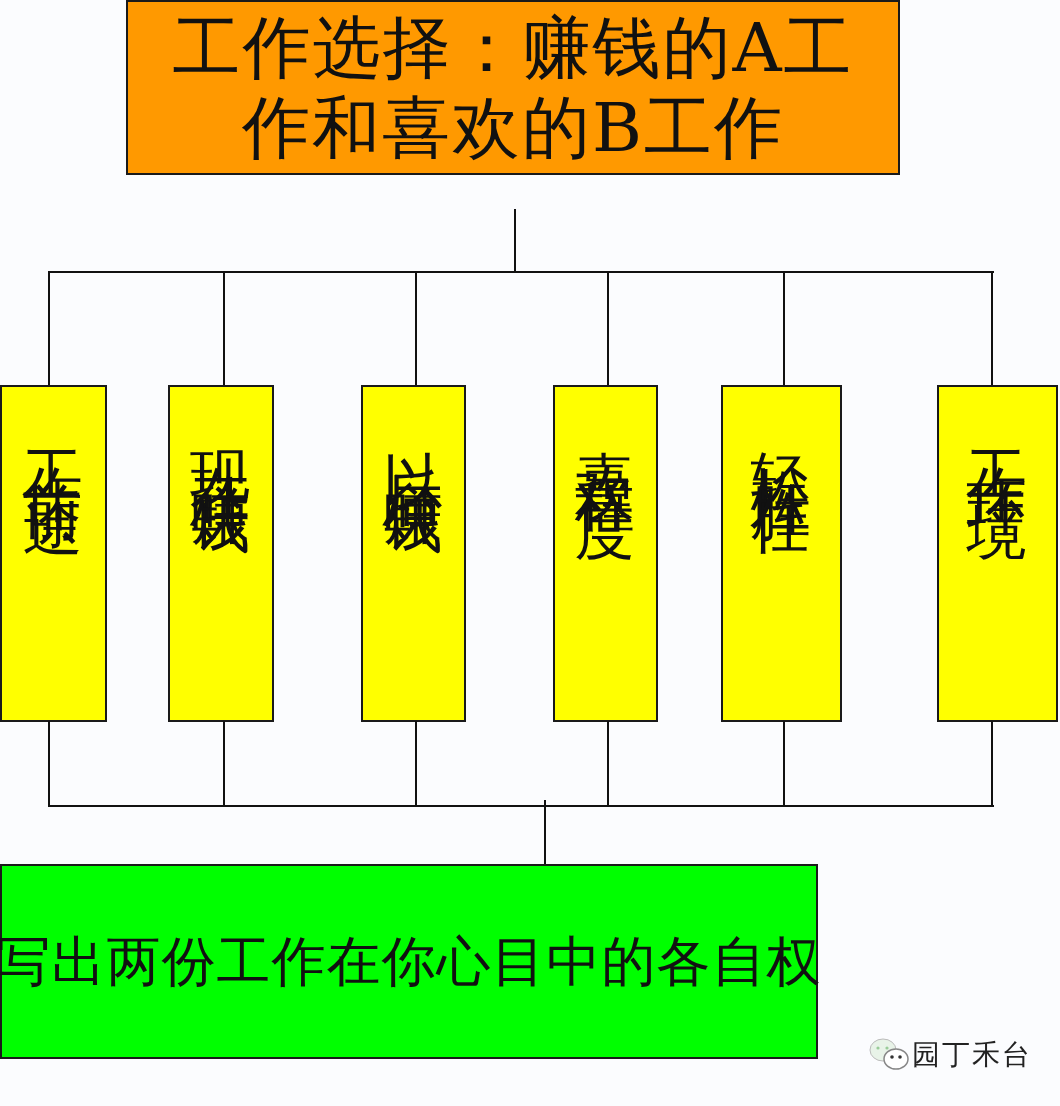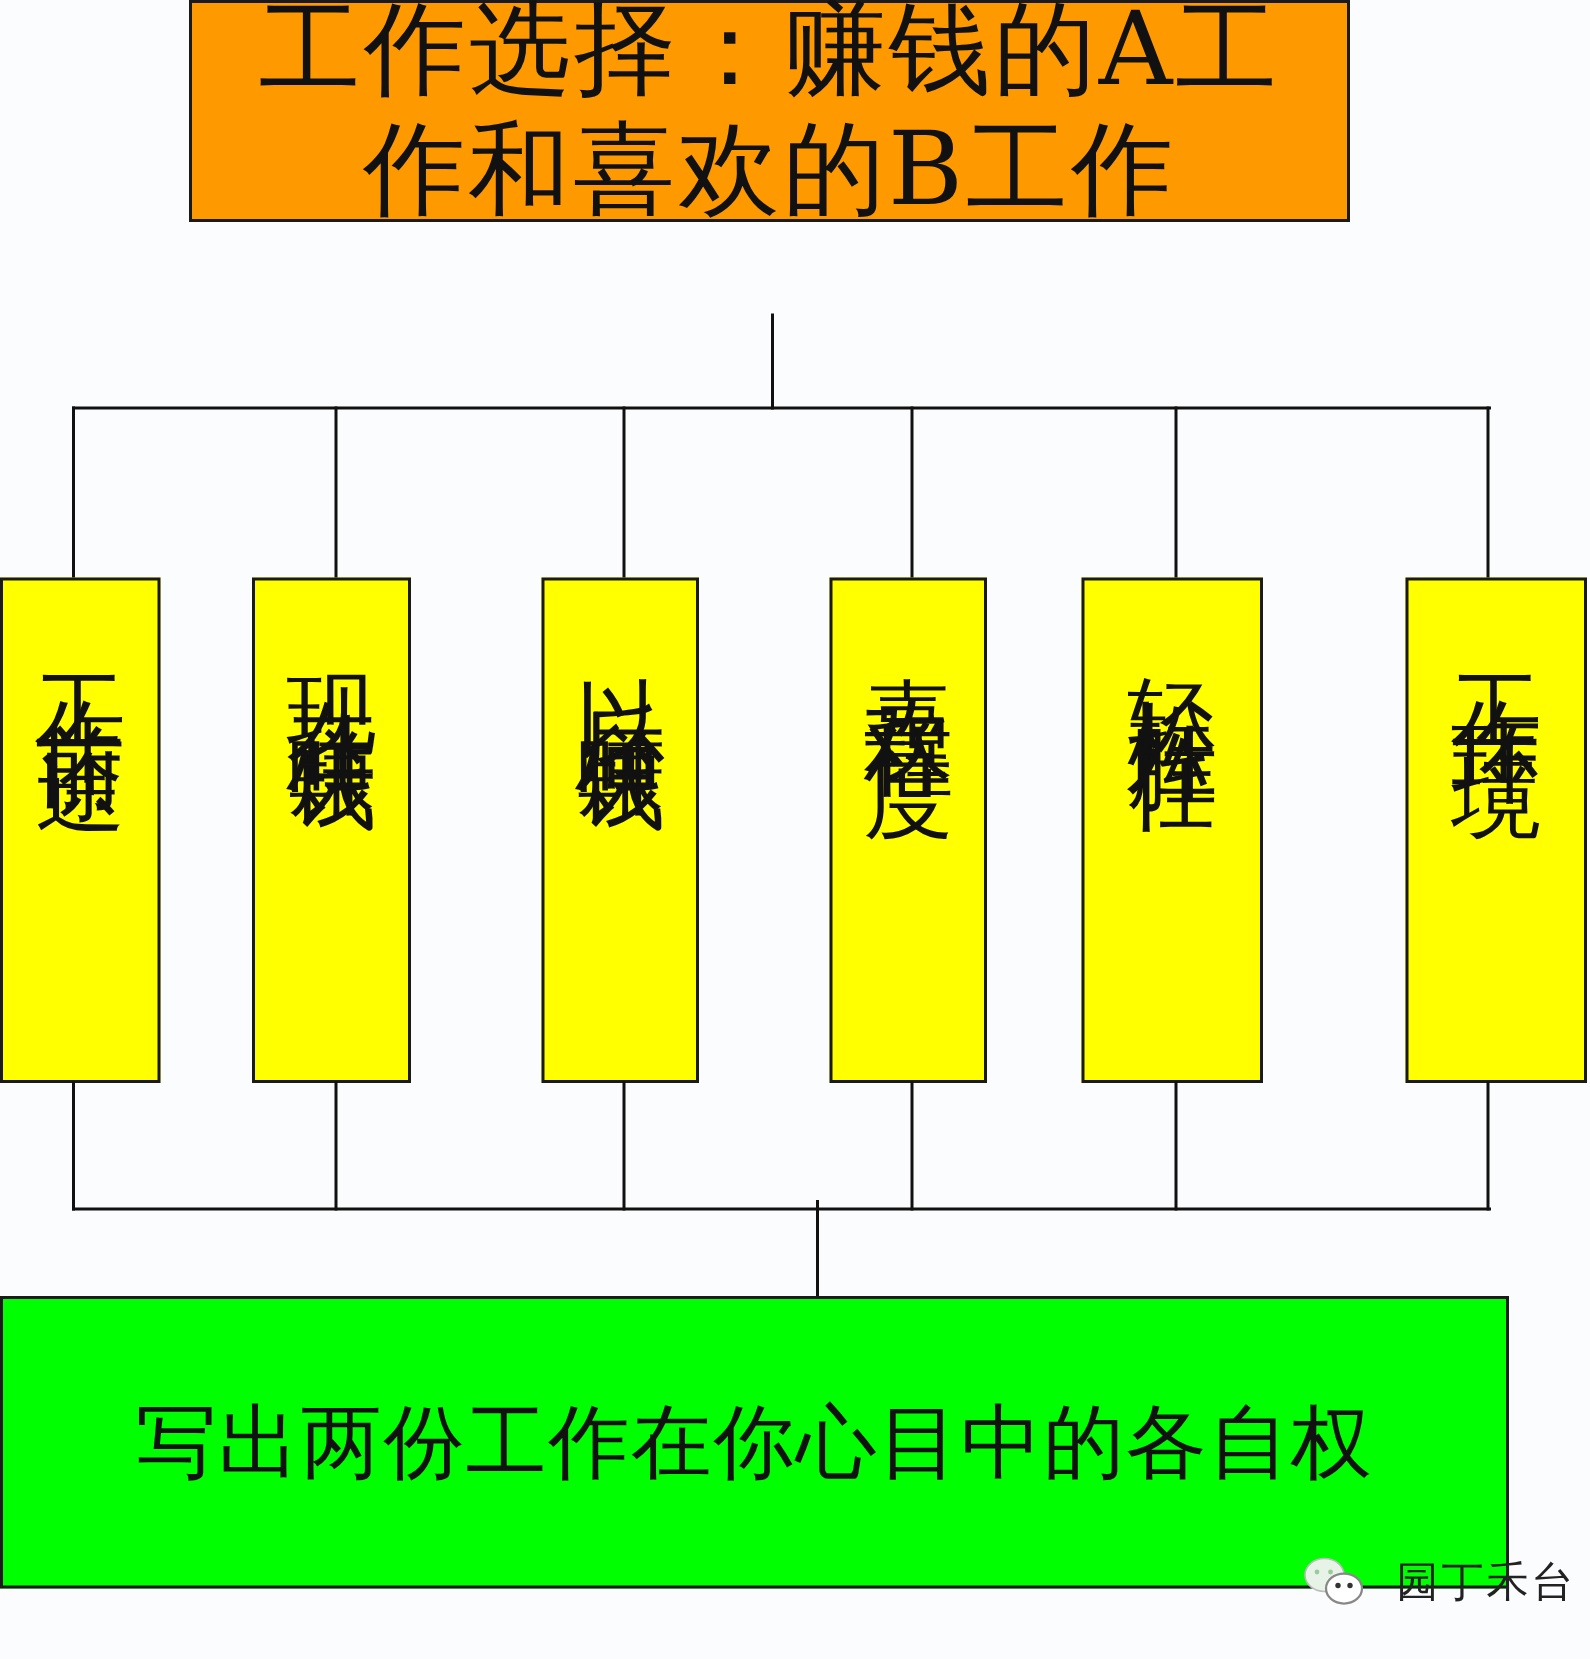--- a/index.html
+++ b/index.html
@@ -10,52 +10,52 @@
     overflow: hidden;
     font-family: "DejaVu Serif", "Liberation Serif", serif;
   }
   .box {
     position: absolute;
     box-sizing: border-box;
     border: 2px solid #1a1a1a;
     color: #111;
   }
   .top-box {
-    left: 126px; top: 0px; width: 774px; height: 148px;
+    left: 126px; top: 0px; width: 774px; height: 175px;
     background: #ff9900;
     display: flex; flex-direction: column; align-items: center; justify-content: center;
     font-size: 68px; line-height: 80px; letter-spacing: 2px;
     font-weight: normal;
   }
   .top-box span { display: block; white-space: nowrap; }
   .criterion {
     top: 385px; height: 337px;
     background: #ffff00;
     display: flex; align-items: flex-start; justify-content: center;
     padding-top: 16px;
   }
   .criterion .vtext {
     writing-mode: vertical-rl;
     text-orientation: upright;
     font-size: 60px; line-height: 60px;
     letter-spacing: 16px;
   }
   .bottom-box {
-    left: 0px; top: 864px; width: 1006px; height: 195px;
+    left: 0px; top: 864px; width: 818px; height: 195px;
     background: #00ff00;
     display: flex; flex-direction: column; align-items: center; justify-content: center;
     font-size: 54px; line-height: 76px; letter-spacing: 1px; gap: 24px;
   }
   .bottom-box span { display: block; white-space: nowrap; }
   .line { position: absolute; background: #111; }
   .h { height: 2px; }
   .v { width: 2px; }
   .watermark {
     position: absolute; left: 868px; top: 1036px;
-    display: flex; align-items: center; gap: 19px;
+    display: flex; align-items: center; gap: 0;
   }
   .wm-icon { width: 44px; height: 36px; position: relative; }
   .wm-text {
     font-family: "DejaVu Sans", "Liberation Sans", sans-serif;
     font-size: 28px; color: #222; letter-spacing: 2px;
   }
 </style>
 </head>
 <body>
 

